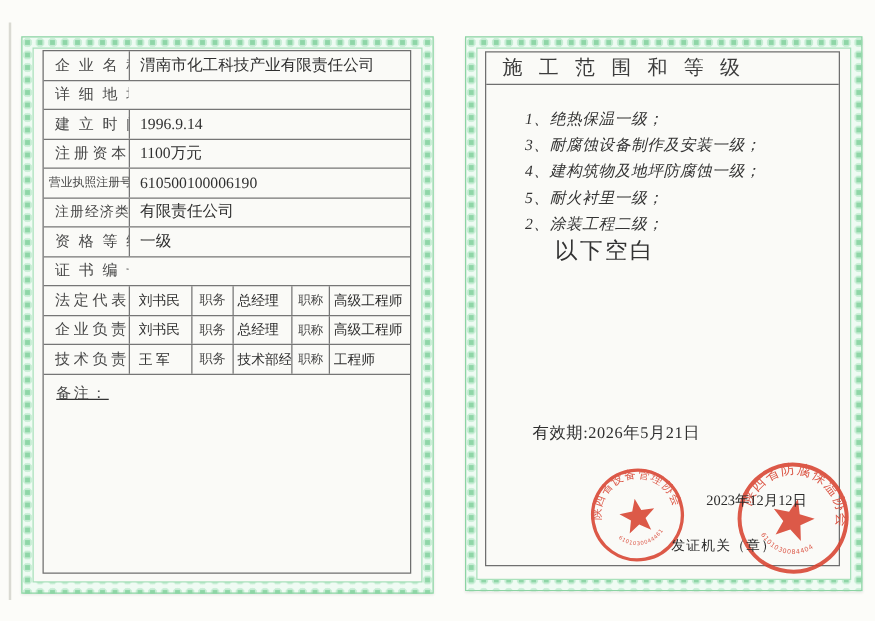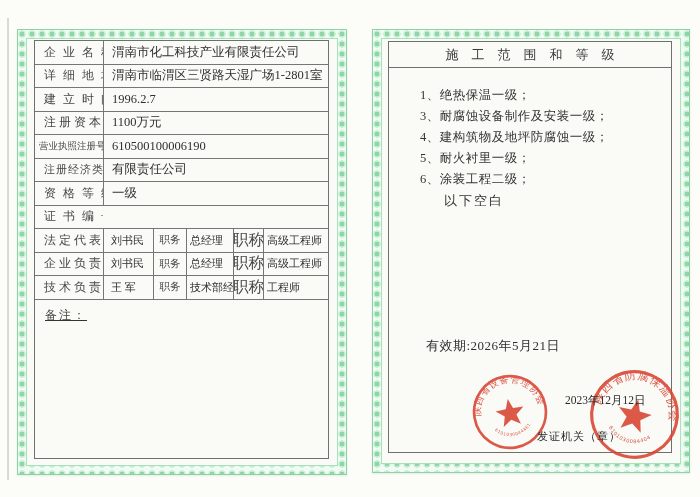--- a/index.html
+++ b/index.html
@@ -32,31 +32,31 @@
   .cell + .cell{border-left:1px solid #767676;}
   .lbl{width:68px;flex:none;padding-left:9px;font-size:12px;color:#474747;}
   .ls4{letter-spacing:7px;}
   .ls5{letter-spacing:3px;}
   .ls6{letter-spacing:1px;font-size:11px;}
   .ls7{letter-spacing:0;font-size:9.5px;padding-left:4px;}
   .val{flex:1;padding-left:8px;font-size:12.5px;color:#2f2f2f;}
   .c-name{width:50px;flex:none;padding-left:7px;font-size:11px;color:#2f2f2f;}
   .c-dl{width:33px;flex:none;justify-content:center;font-size:10.5px;color:#474747;}
   .c-duty{width:47px;flex:none;padding-left:3px;font-size:11px;color:#2f2f2f;}
-  .c-tl{width:30px;flex:none;justify-content:center;font-size:16px;color:#474747;}
+  .c-tl{width:30px;flex:none;justify-content:center;font-size:10px;color:#474747;}
   .c-title{flex:1;padding-left:3px;font-size:11px;color:#2f2f2f;}
   .remarks-label{font-size:12px;letter-spacing:2px;color:#474747;}
 
   
   .scope-box{position:absolute;left:16px;top:12px;width:282px;height:410px;border:1px solid #6f6f6f;}
-  .scope-title{height:25px;line-height:26px;border-bottom:1px solid #6f6f6f;text-align:center;
-    font-size:13px;letter-spacing:13px;padding-left:13px;color:#3d3d3d;}
-  .scope-list{margin-top:17px;padding-left:31px;}
+  .scope-title{height:25px;line-height:26px;border-bottom:1px solid #6f6f6f;
+    font-size:16px;letter-spacing:13px;padding-left:13px;color:#3d3d3d;}
+  .scope-list{margin-top:17px;padding-left:31px;font-style:italic;}
   .scope-item{font-size:12.5px;line-height:21px;letter-spacing:0.5px;color:#333;}
-  .below-blank{padding-left:55px;font-size:13px;line-height:21px;letter-spacing:2px;color:#333;}
+  .below-blank{padding-left:55px;font-size:18px;line-height:21px;letter-spacing:2px;color:#333;}
   .validity{position:absolute;left:37px;top:295px;font-size:13px;letter-spacing:0.5px;color:#2f2f2f;}
   .issue-date{position:absolute;left:176px;top:351px;font-size:11.5px;color:#2b2b2b;z-index:3;text-align:right;}
   .issuer{position:absolute;left:148px;top:387px;font-size:11px;letter-spacing:1px;color:#2b2b2b;z-index:3;}
   .seal{position:absolute;z-index:2;opacity:0.88;}
   .seal1{left:82px;top:331px;width:78px;height:78px;transform:rotate(-10deg);}
   .seal2{left:199px;top:326px;width:93px;height:93px;transform:rotate(14deg);}
 </style>
 </head>
 <body>
 
@@ -65,25 +65,24 @@
 
   <div class="page page-left">
     <div class="page-inner">
       <div class="info-table">
           <div class="trow">
             <div class="cell lbl ls4">企业名称</div>
             <div class="cell val">渭南市化工科技产业有限责任公司</div>
           </div>
           <div class="trow">
             <div class="cell lbl ls4">详细地址</div>
-            <div class="cell val">渭南市临渭区三贤路天湿广场1-2801室</div>
           </div>
           <div class="trow">
             <div class="cell lbl ls4">建立时间</div>
-            <div class="cell val">1996.2.7</div>
+            <div class="cell val">1996.9.14</div>
           </div>
           <div class="trow">
             <div class="cell lbl ls5">注册资本金</div>
             <div class="cell val">1100万元</div>
           </div>
           <div class="trow">
             <div class="cell lbl ls7">营业执照注册号</div>
             <div class="cell val">610500100006190</div>
           </div>
           <div class="trow">
@@ -128,21 +127,21 @@
 
   <div class="page page-right">
     <div class="page-inner"></div>
     <div class="scope-box">
       <div class="scope-title">施工范围和等级</div>
       <div class="scope-list">
           <div class="scope-item">1、绝热保温一级；</div>
           <div class="scope-item">3、耐腐蚀设备制作及安装一级；</div>
           <div class="scope-item">4、建构筑物及地坪防腐蚀一级；</div>
           <div class="scope-item">5、耐火衬里一级；</div>
-          <div class="scope-item">6、涂装工程二级；</div>
+          <div class="scope-item">2、涂装工程二级；</div>
         </div>
       <div class="below-blank">以下空白</div>
       <div class="validity">有效期:2026年5月21日</div>
       <div class="issue-date">2023年12月12日</div>
       <div class="issuer">发证机关（章）</div>
       <div class="seal seal1"><svg viewBox="0 0 100 100" width="100%" height="100%">
             <defs>
               <path id="arcT1" d="M 17.1 69 A 38 38 0 1 1 82.9 69" fill="none"></path>
               <path id="arcB1" d="M 26.3 69.9 A 31 31 0 0 0 73.7 69.9" fill="none"></path>
             </defs>

